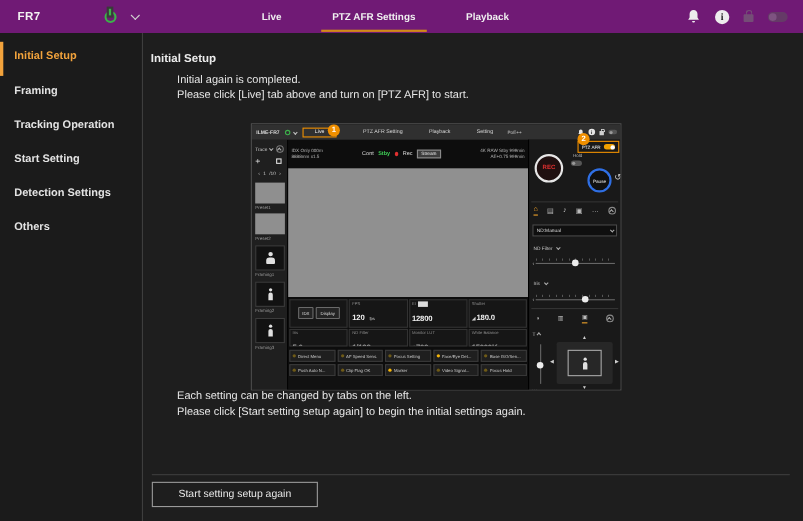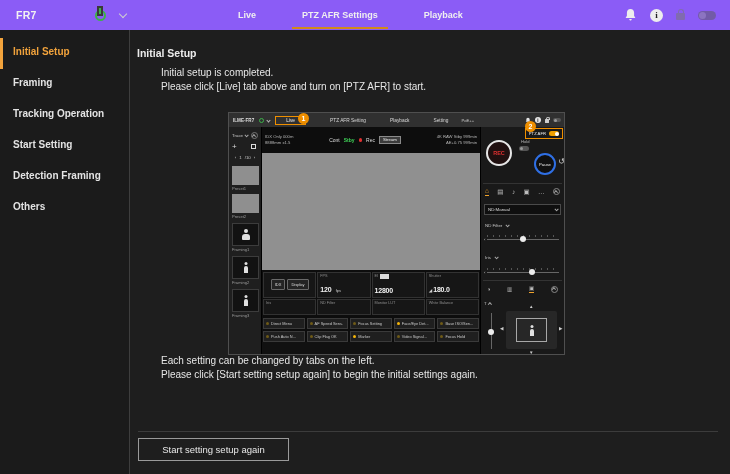--- a/index.html
+++ b/index.html
@@ -1,20 +1,20 @@
 <!DOCTYPE html>
 <html><head>
 <meta charset="utf-8">
 <style>
   html,body{margin:0;padding:0;width:730px;height:474px;background:#1e1e1e;overflow:hidden;
     font-family:"Liberation Sans",sans-serif;-webkit-font-smoothing:antialiased;}
   *{box-sizing:border-box;}
 
   
-  .topbar{position:absolute;top:0;left:0;right:0;height:30px;background:#8b5cf6;display:flex;align-items:center;z-index:3;}
+  .topbar{position:absolute;top:0;left:0;right:0;height:30px;background:#701a75;display:flex;align-items:center;z-index:3;}
   .brand{margin-left:16px;font-size:10.5px;font-weight:bold;color:#f2f2f2;letter-spacing:.3px;}
   .power{margin-left:58px;width:11px;height:11px;border:2px solid #3cb24a;border-radius:50%;position:relative;display:inline-block;}
   .power::after{content:"";position:absolute;left:50%;top:-4px;transform:translateX(-50%);width:2px;height:6px;background:#3cb24a;box-shadow:0 0 0 2px #3a3a3a;}
   .cv{display:inline-block;width:6px;height:6px;border-left:1.6px solid #cfcfcf;border-bottom:1.6px solid #cfcfcf;transform:rotate(-45deg);}
   .topchev{margin-left:14px;margin-top:-2px;}
   .tabs{position:absolute;left:230px;top:0;height:30px;display:flex;gap:30px;align-items:stretch;}
   .tab{font-size:9px;font-weight:bold;color:#f0f0f0;line-height:30px;padding:0 8px;position:relative;cursor:pointer;}
   .tab.active::after{content:"";position:absolute;left:-2px;right:-2px;bottom:1px;height:2px;background:#d28a1a;}
   .top-icons{position:absolute;right:14px;top:0;height:30px;display:flex;align-items:center;gap:13px;}
   .info-ic{width:13px;height:13px;border-radius:50%;background:#ededed;color:#222;font-size:9px;font-weight:bold;font-family:"Liberation Serif",serif;display:flex;align-items:center;justify-content:center;}
@@ -149,28 +149,28 @@
     <span class="lock"></span>
     <span class="tgl-off"></span>
   </div>
 </header>
 
 <aside class="sidebar">
   <div class="side-item active">Initial Setup</div>
   <div class="side-item">Framing</div>
   <div class="side-item">Tracking Operation</div>
   <div class="side-item">Start Setting</div>
-  <div class="side-item">Detection Framing</div>
+  <div class="side-item">Detection Settings</div>
   <div class="side-item">Others</div>
 </aside>
 
 <main class="main">
   <div class="page-title">Initial Setup</div>
   <div class="intro">
-    <div>Initial setup is completed.</div>
+    <div>Initial again is completed.</div>
     <div>Please click [Live] tab above and turn on [PTZ AFR] to start.</div>
   </div>
   <div class="outro">
     <div>Each setting can be changed by tabs on the left.</div>
     <div>Please click [Start setting setup again] to begin the initial settings again.</div>
   </div>
   <div class="hdiv"></div>
   <button class="restart">Start setting setup again</button>
 </main>
 

